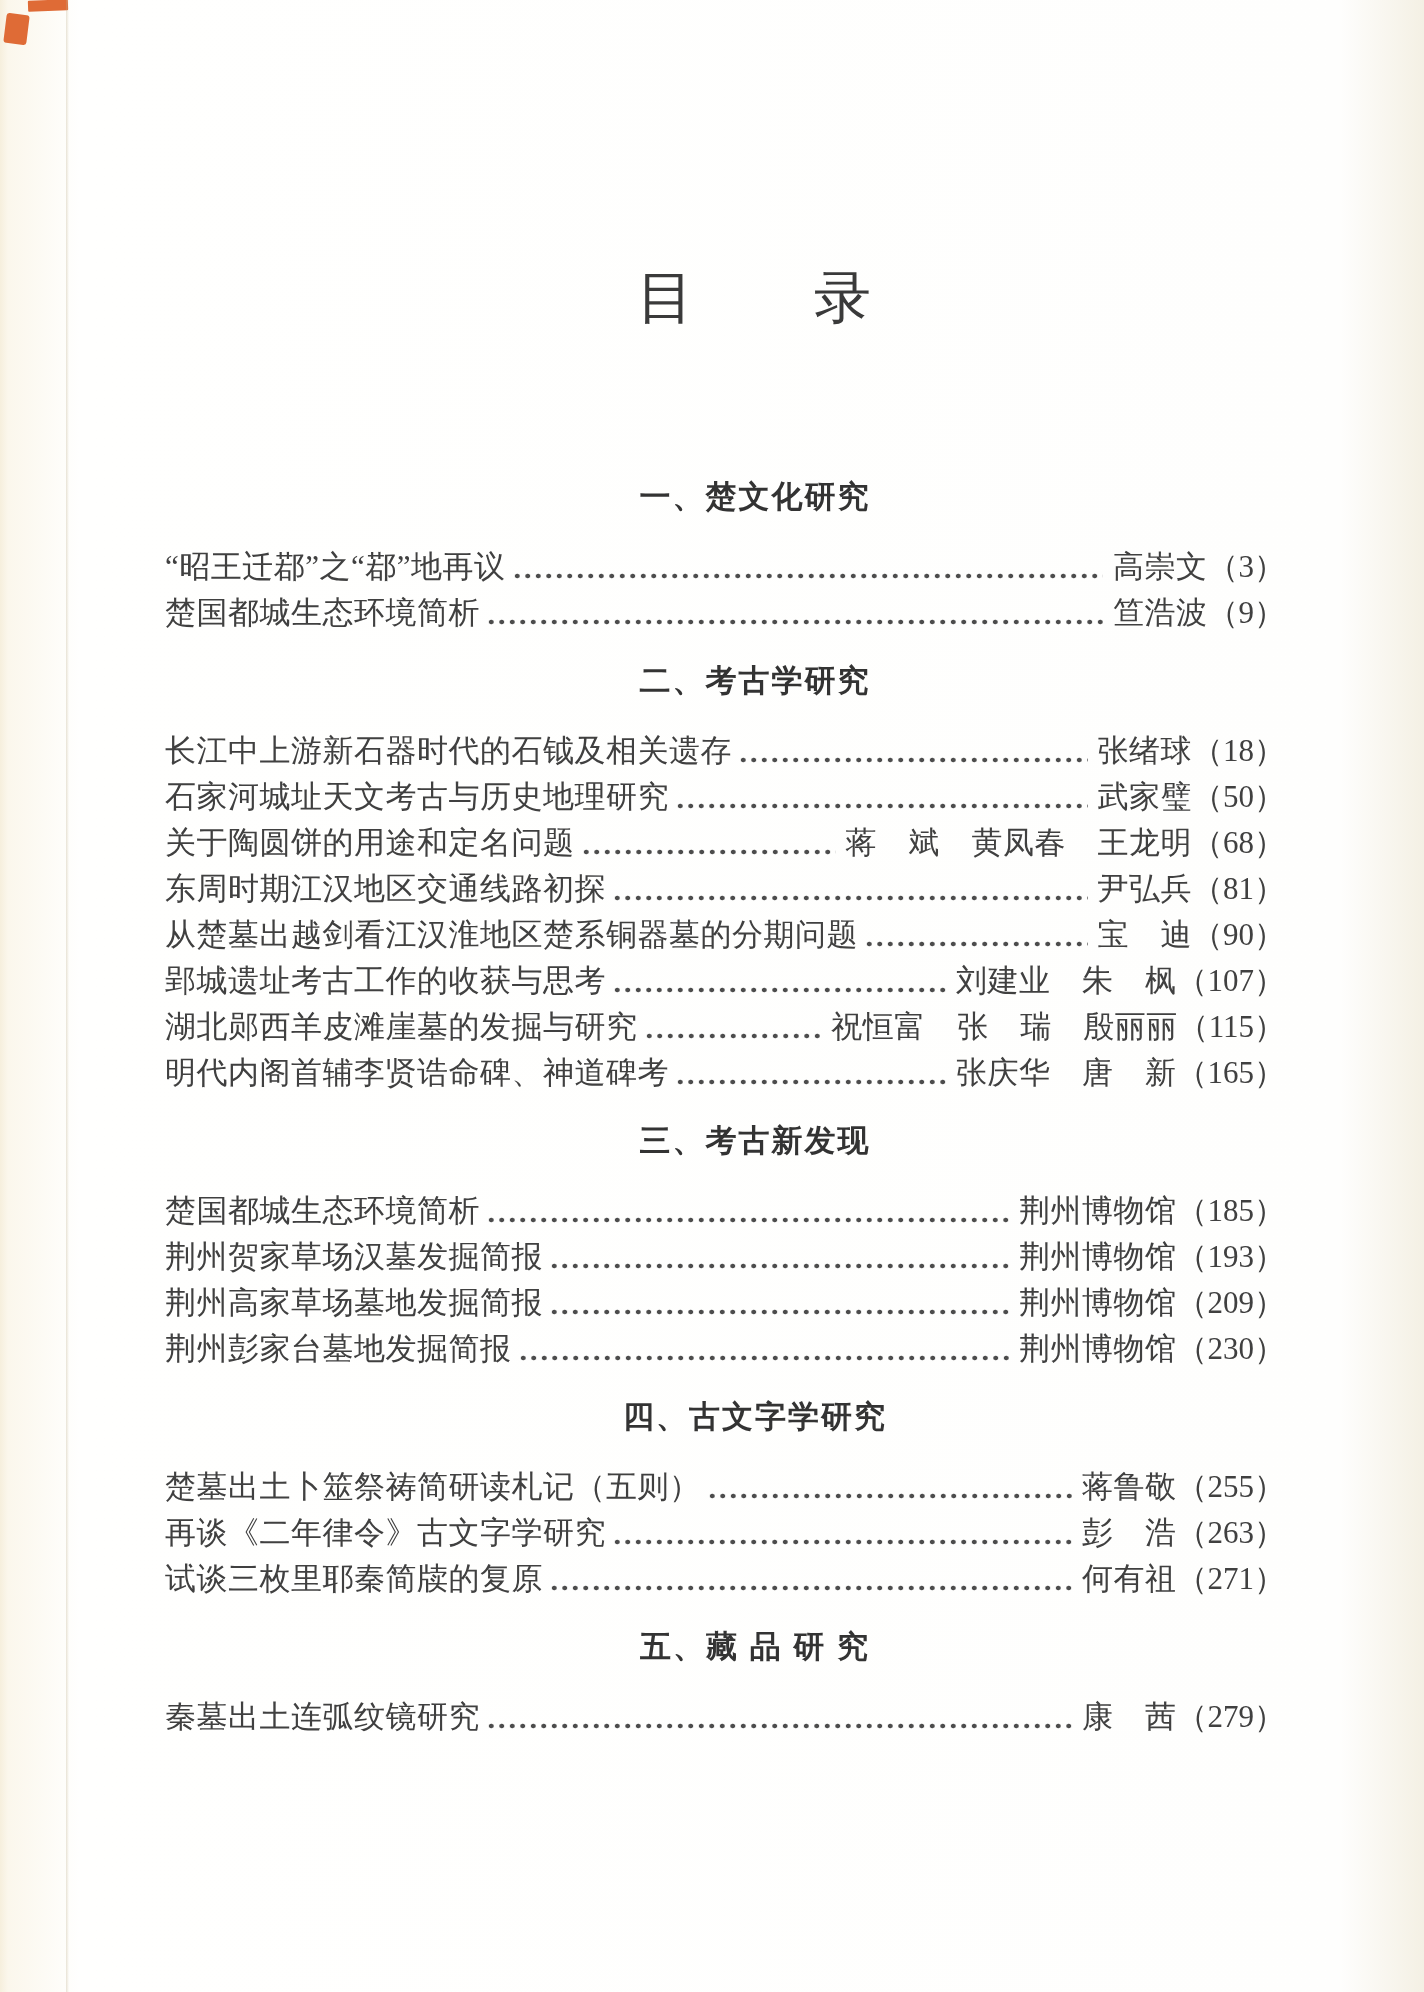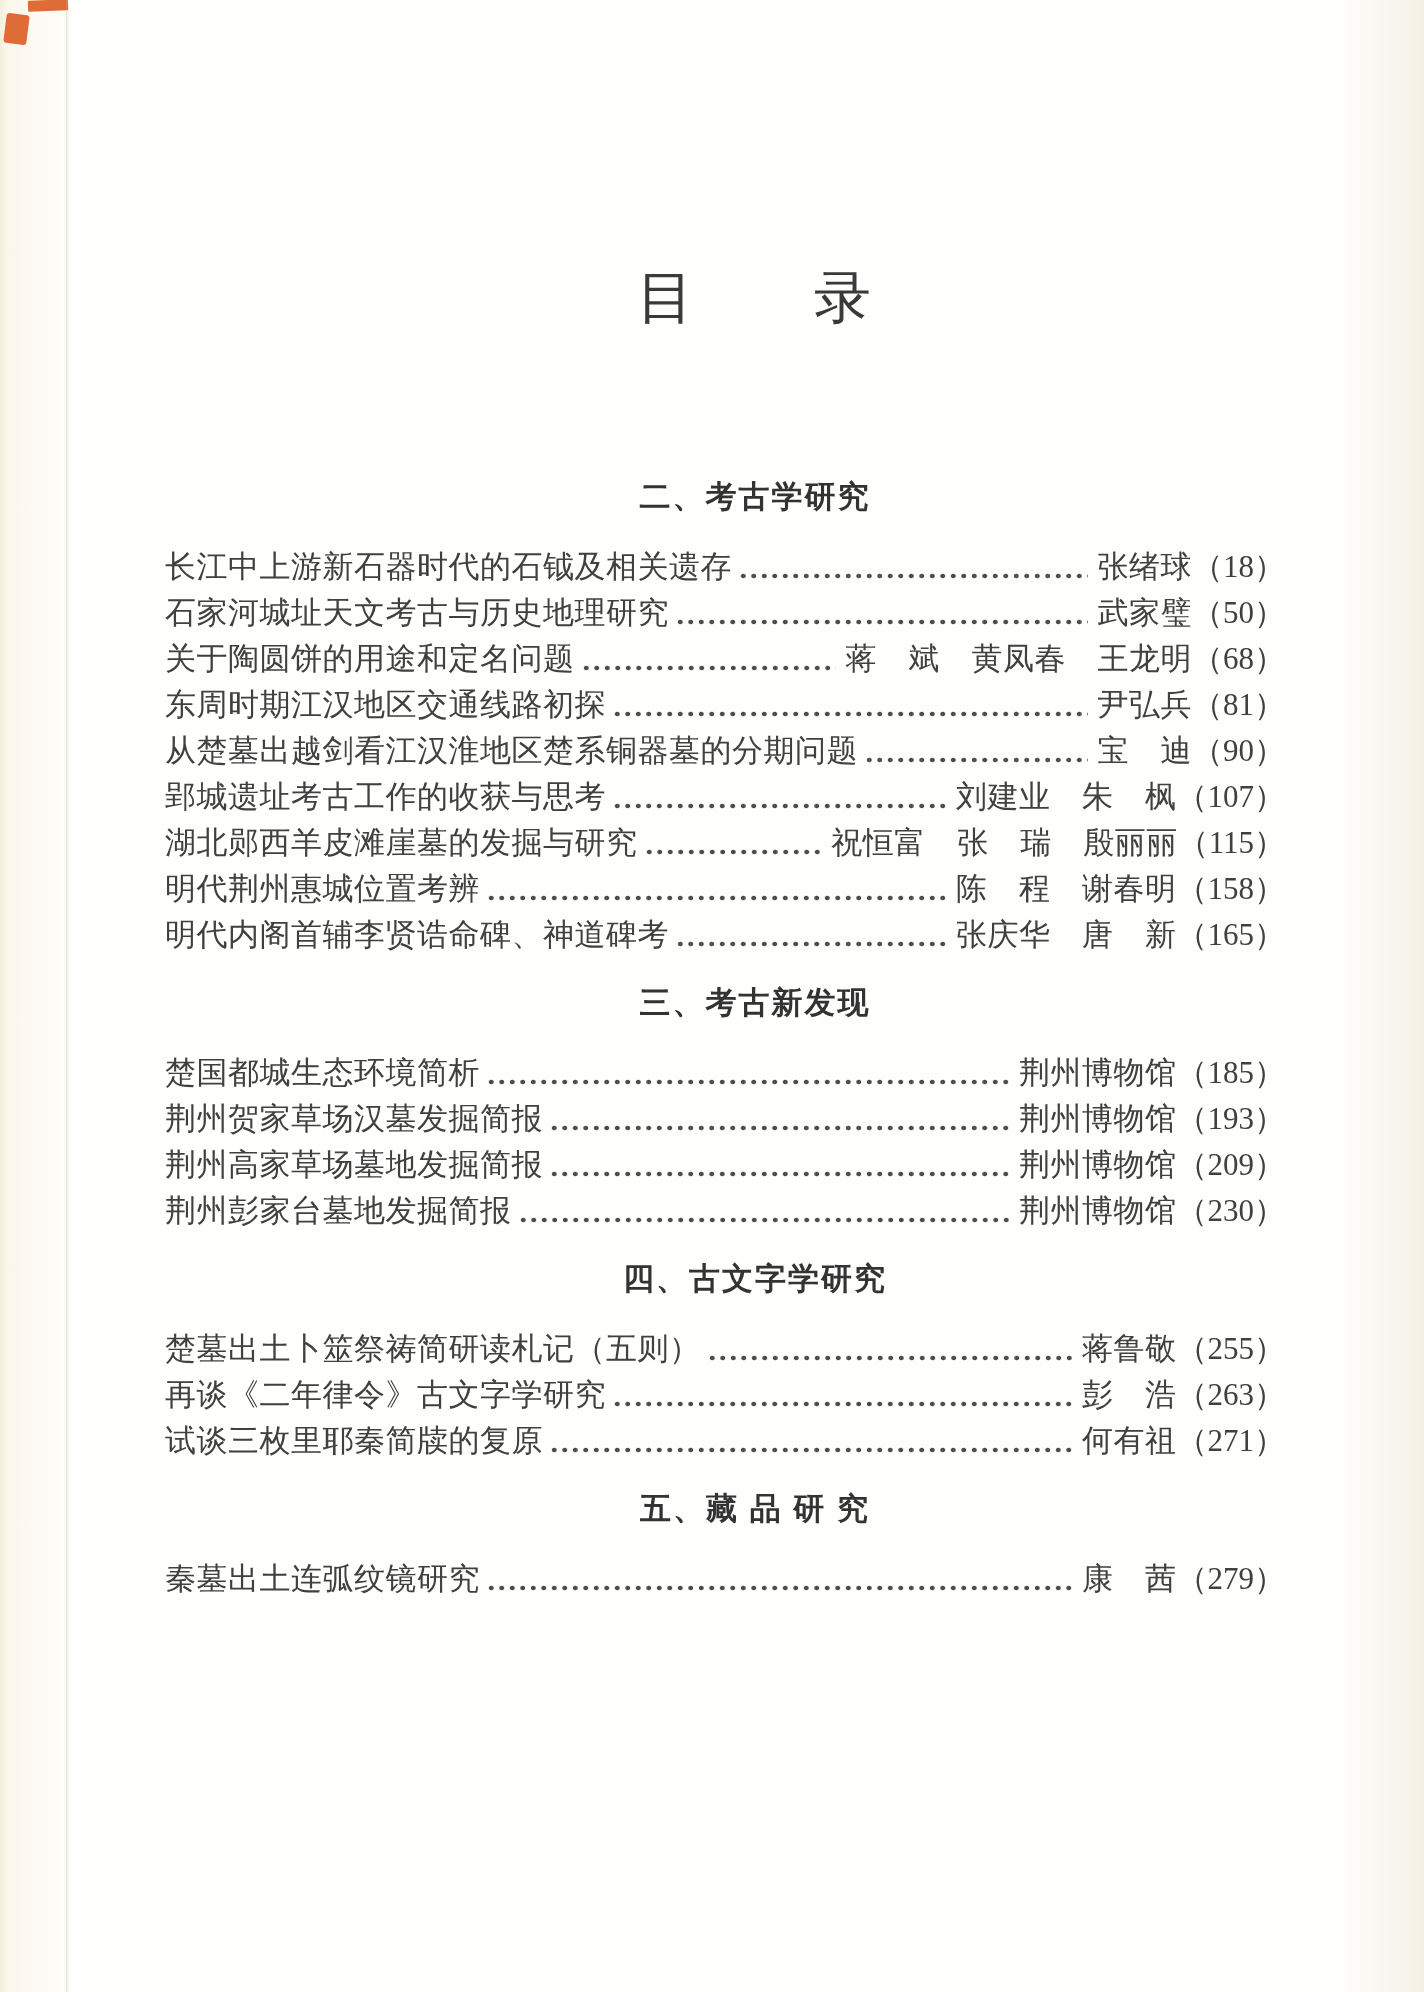--- a/index.html
+++ b/index.html
@@ -79,20 +79,38 @@
 <body>
 
 <div class="page">
   <div class="edge-mark edge-mark-1"></div>
   <div class="edge-mark edge-mark-2"></div>
   <div class="page-crease"></div>
 
   <div class="content">
     <h1 class="doc-title">目　　录</h1>
     <div id="sections">
+  <section class="toc-section">
+    <h2 class="section-heading">一、楚文化研究</h2>
+    <div class="entries">
+  <div class="entry">
+    <span class="entry-title">“昭王迁鄀”之“鄀”地再议</span>
+    <span class="leader"></span>
+    <span class="entry-authors">高崇文</span>
+    <span class="entry-page">（3）</span>
+  </div>
+
+  <div class="entry">
+    <span class="entry-title">楚国都城生态环境简析</span>
+    <span class="leader"></span>
+    <span class="entry-authors">笪浩波</span>
+    <span class="entry-page">（9）</span>
+  </div>
+</div>
+  </section>
 
   <section class="toc-section">
     <h2 class="section-heading">二、考古学研究</h2>
     <div class="entries">
   <div class="entry">
     <span class="entry-title">长江中上游新石器时代的石钺及相关遗存</span>
     <span class="leader"></span>
     <span class="entry-authors">张绪球</span>
     <span class="entry-page">（18）</span>
   </div>
@@ -133,26 +151,20 @@
     <span class="entry-page">（107）</span>
   </div>
 
   <div class="entry">
     <span class="entry-title">湖北郧西羊皮滩崖墓的发掘与研究</span>
     <span class="leader"></span>
     <span class="entry-authors">祝恒富　张　瑞　殷丽丽</span>
     <span class="entry-page">（115）</span>
   </div>
 
-  <div class="entry">
-    <span class="entry-title">明代荆州惠城位置考辨</span>
-    <span class="leader"></span>
-    <span class="entry-authors">陈　程　谢春明</span>
-    <span class="entry-page">（158）</span>
-  </div>
 
   <div class="entry">
     <span class="entry-title">明代内阁首辅李贤诰命碑、神道碑考</span>
     <span class="leader"></span>
     <span class="entry-authors">张庆华　唐　新</span>
     <span class="entry-page">（165）</span>
   </div>
 </div>
   </section>
 

